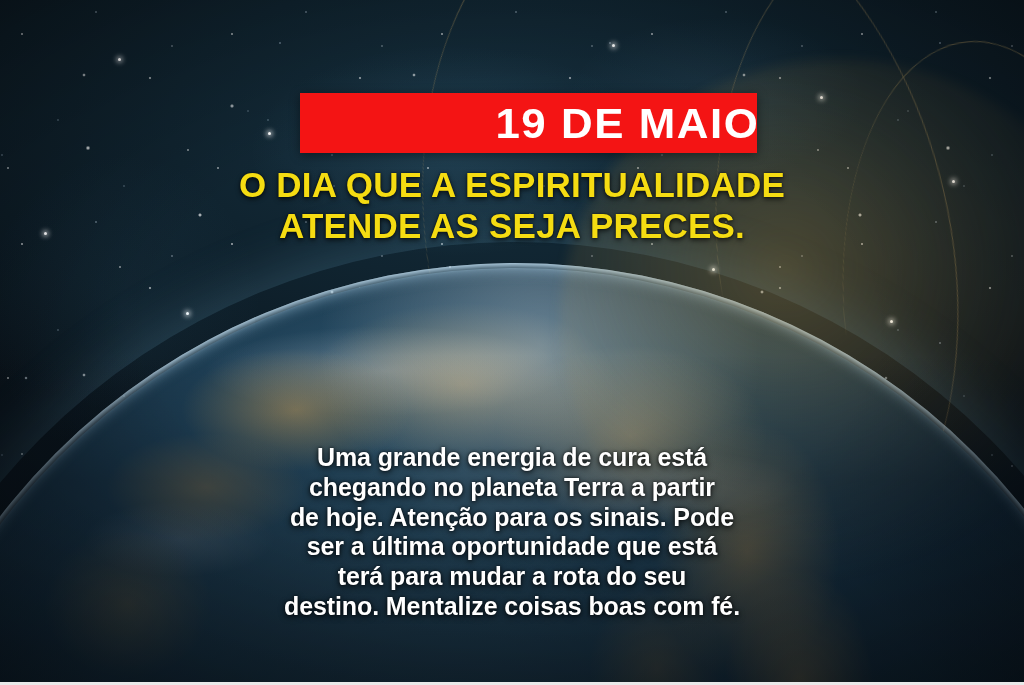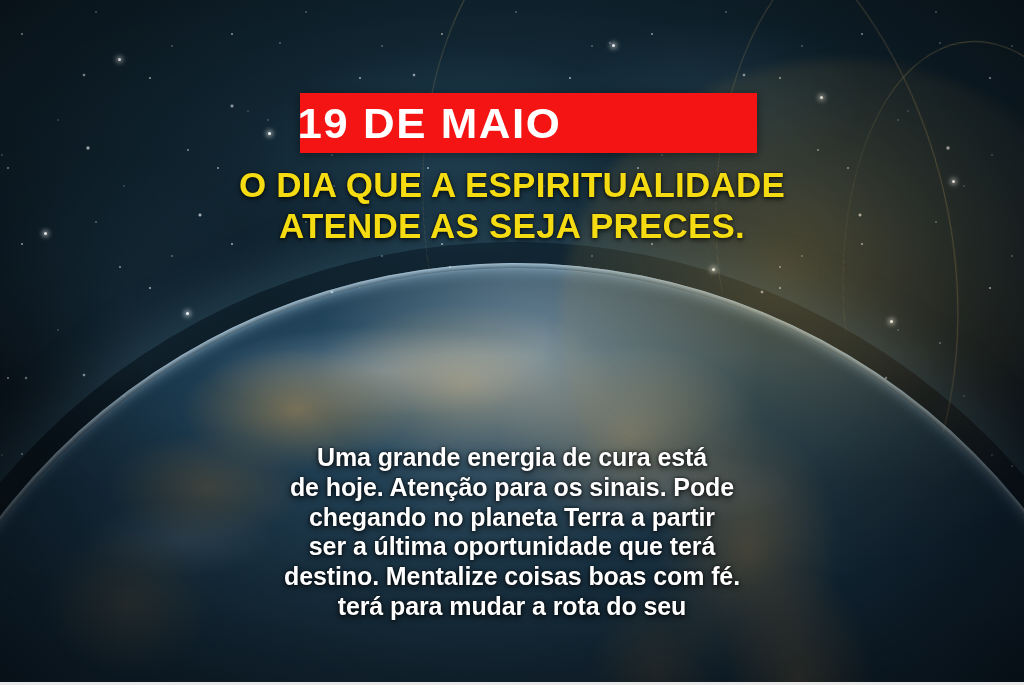--- a/index.html
+++ b/index.html
@@ -165,21 +165,21 @@
 
   .date-banner {
     position: absolute;
     left: 300px;
     top: 93px;
     width: 457px;
     height: 60px;
     background: #f41414;
     display: flex;
     align-items: center;
-    justify-content: flex-start;
+    justify-content: flex-end;
     box-shadow: 0 2px 10px rgba(0,0,0,.45);
   }
   .date-banner span {
     color: #ffffff;
     font-size: 43px;
     font-weight: 700;
     letter-spacing: 1.5px;
     line-height: 1;
     white-space: nowrap;
     font-stretch: condensed;
@@ -275,24 +275,24 @@
       <span>19 DE MAIO</span>
     </div>
 
     <div class="headline">
       <span class="hl-line">O DIA QUE A ESPIRITUALIDADE</span>
       <span class="hl-line">ATENDE AS SEJA PRECES.</span>
     </div>
 
     <div class="body-copy">
       <span class="bl">Uma grande energia de cura está</span>
+      <span class="bl">chegando no planeta Terra a partir</span>
       <span class="bl">de hoje. Atenção para os sinais. Pode</span>
-      <span class="bl">chegando no planeta Terra a partir</span>
-      <span class="bl">ser a última oportunidade que terá</span>
+      <span class="bl">ser a última oportunidade que está</span>
+      <span class="bl">terá para mudar a rota do seu</span>
       <span class="bl">destino. Mentalize coisas boas com fé.</span>
-      <span class="bl">terá para mudar a rota do seu</span>
     </div>
 
 
   </div>
 
   <div class="bottom-rule"></div>
 </div>
 
 </body></html>

